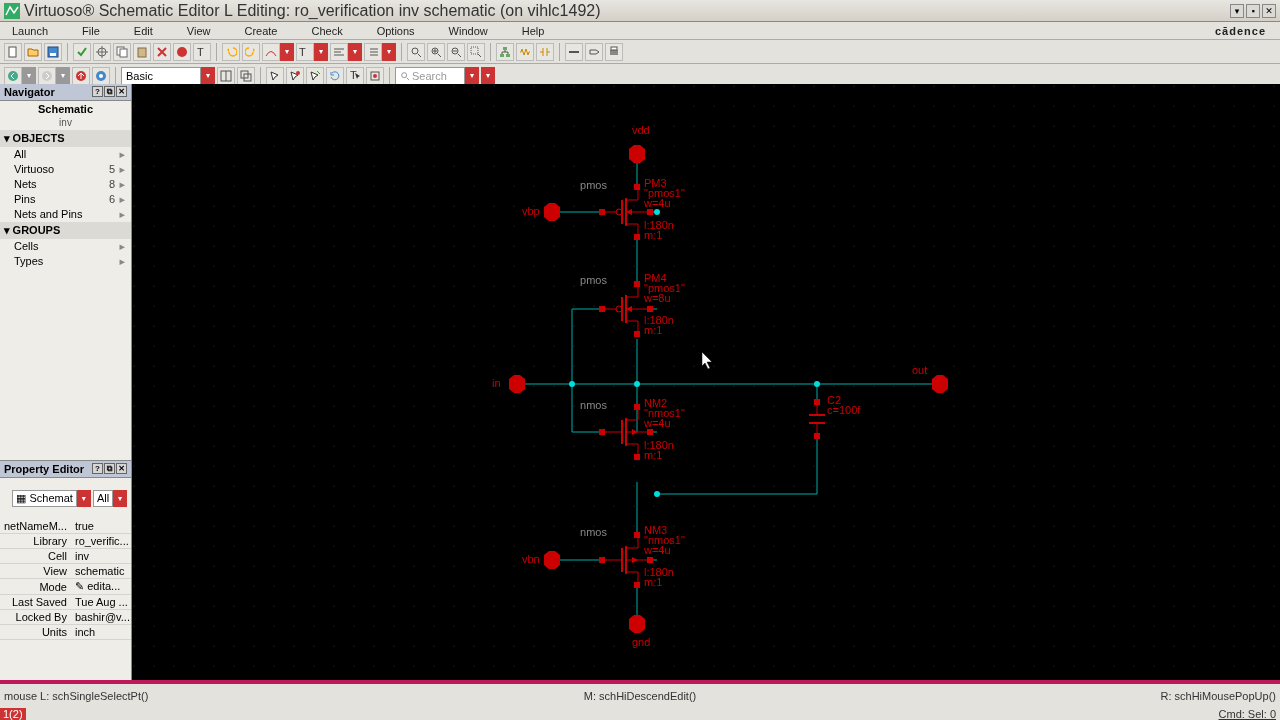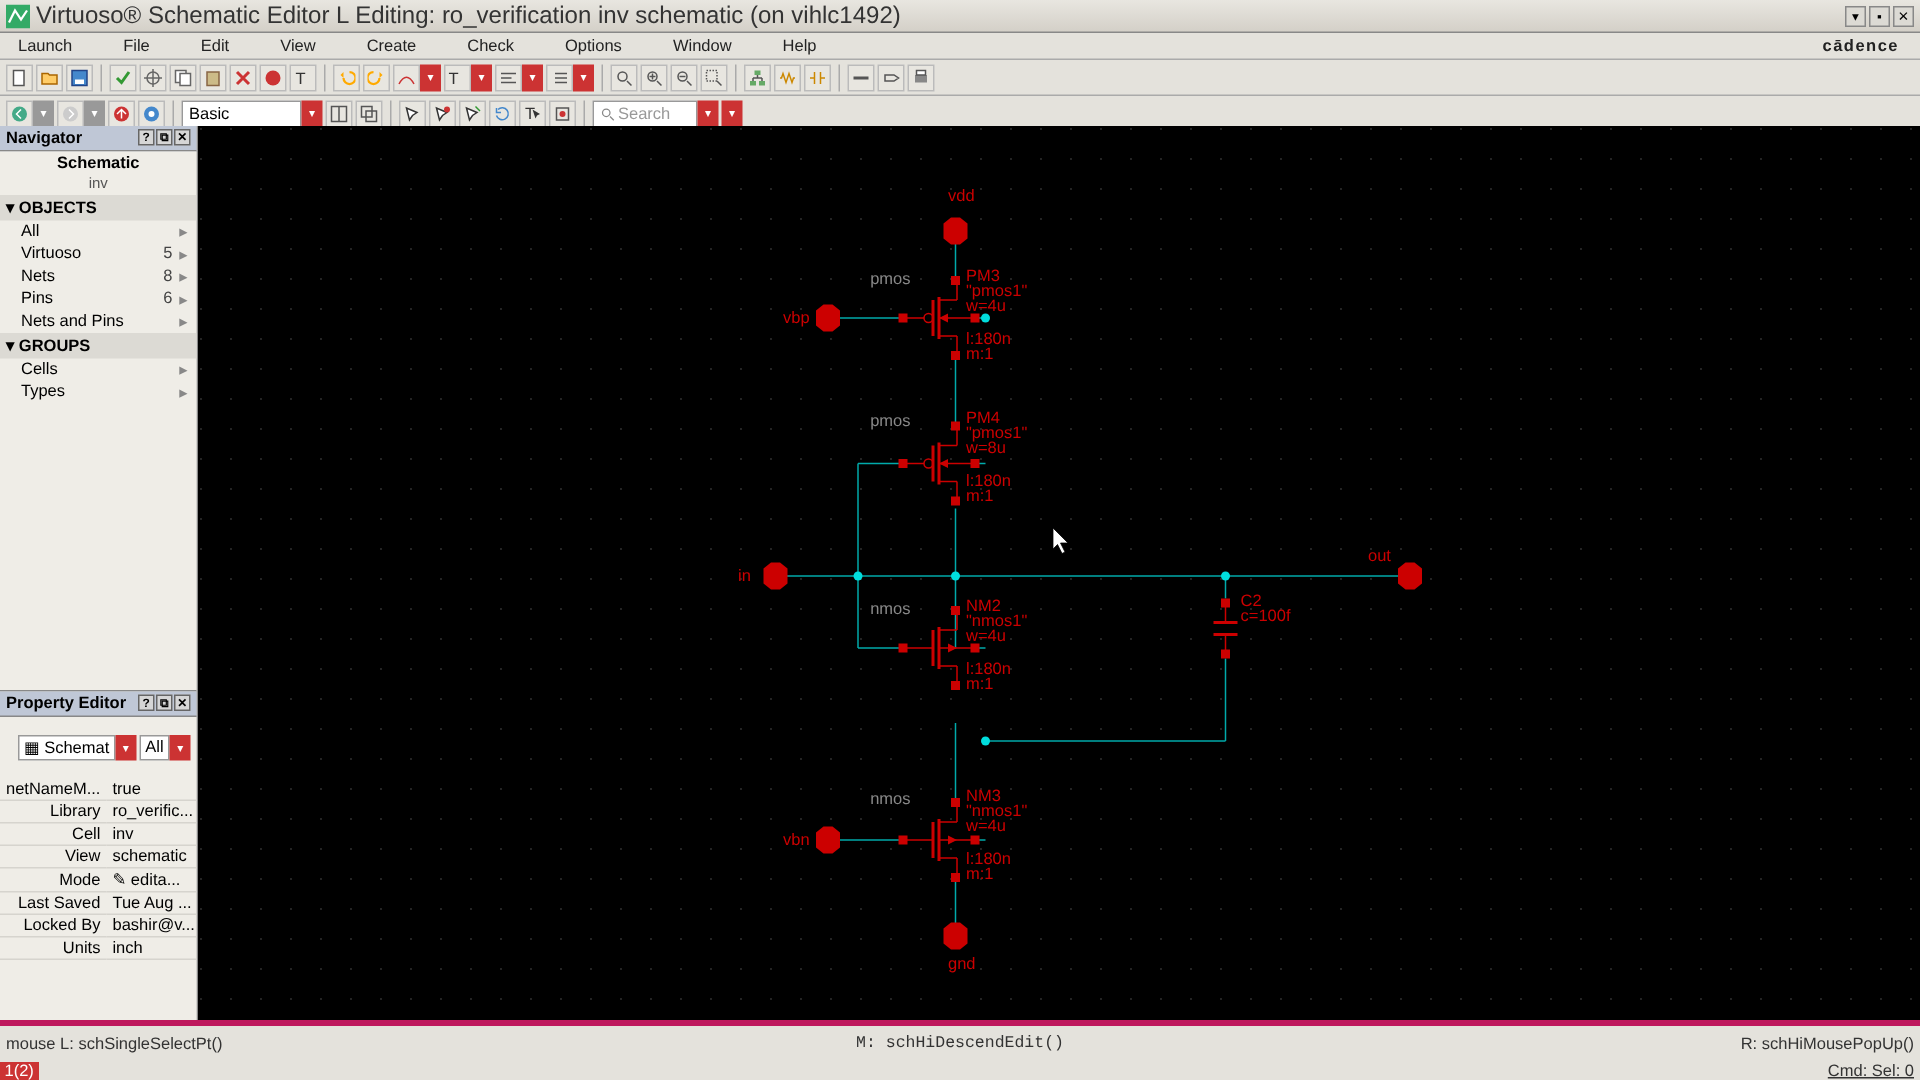--- a/index.html
+++ b/index.html
@@ -51,21 +51,21 @@
 .prop-body table { width:100%; border-collapse:collapse; }
 .prop-body td { padding:1px 4px; border-bottom:1px solid #d6d4ce; white-space:nowrap; overflow:hidden; }
 .prop-body td:first-child { width:55%;text-align:right; }
 
 
 .canvas { flex:1; background:#000; position:relative; }
 .schsvg { position:absolute; inset:0; }
 
 
 .statusbar { position:absolute; left:0; right:0; bottom:12px; height:14px; background:#e4e2dc; border-top:4px solid #be185d; display:flex; align-items:center; font-size:10px; color:#333; padding:12px 4px; }
-.statusbar .mid { position:absolute; left:50%; transform:translateX(-50%);font-family:Liberation Mono, monospace; }
+.statusbar .mid { position:absolute; left:50%; transform:translateX(-50%); }
 .statusbar .right { margin-left:auto; }
 .cmdline { position:absolute; left:0; right:0; bottom:0; height:12px; background:#e4e2dc; display:flex; align-items:center; font-size:10px; }
 .cmdline .prompt { background:#c33; color:#fff; padding:0 3px; }
 .cmdline .right { margin-left:auto; padding-right:4px; color:#333;text-decoration:underline; }
 </style>
 </head>
 <body>
 
 <div class="titlebar">
   <div class="appicon">

